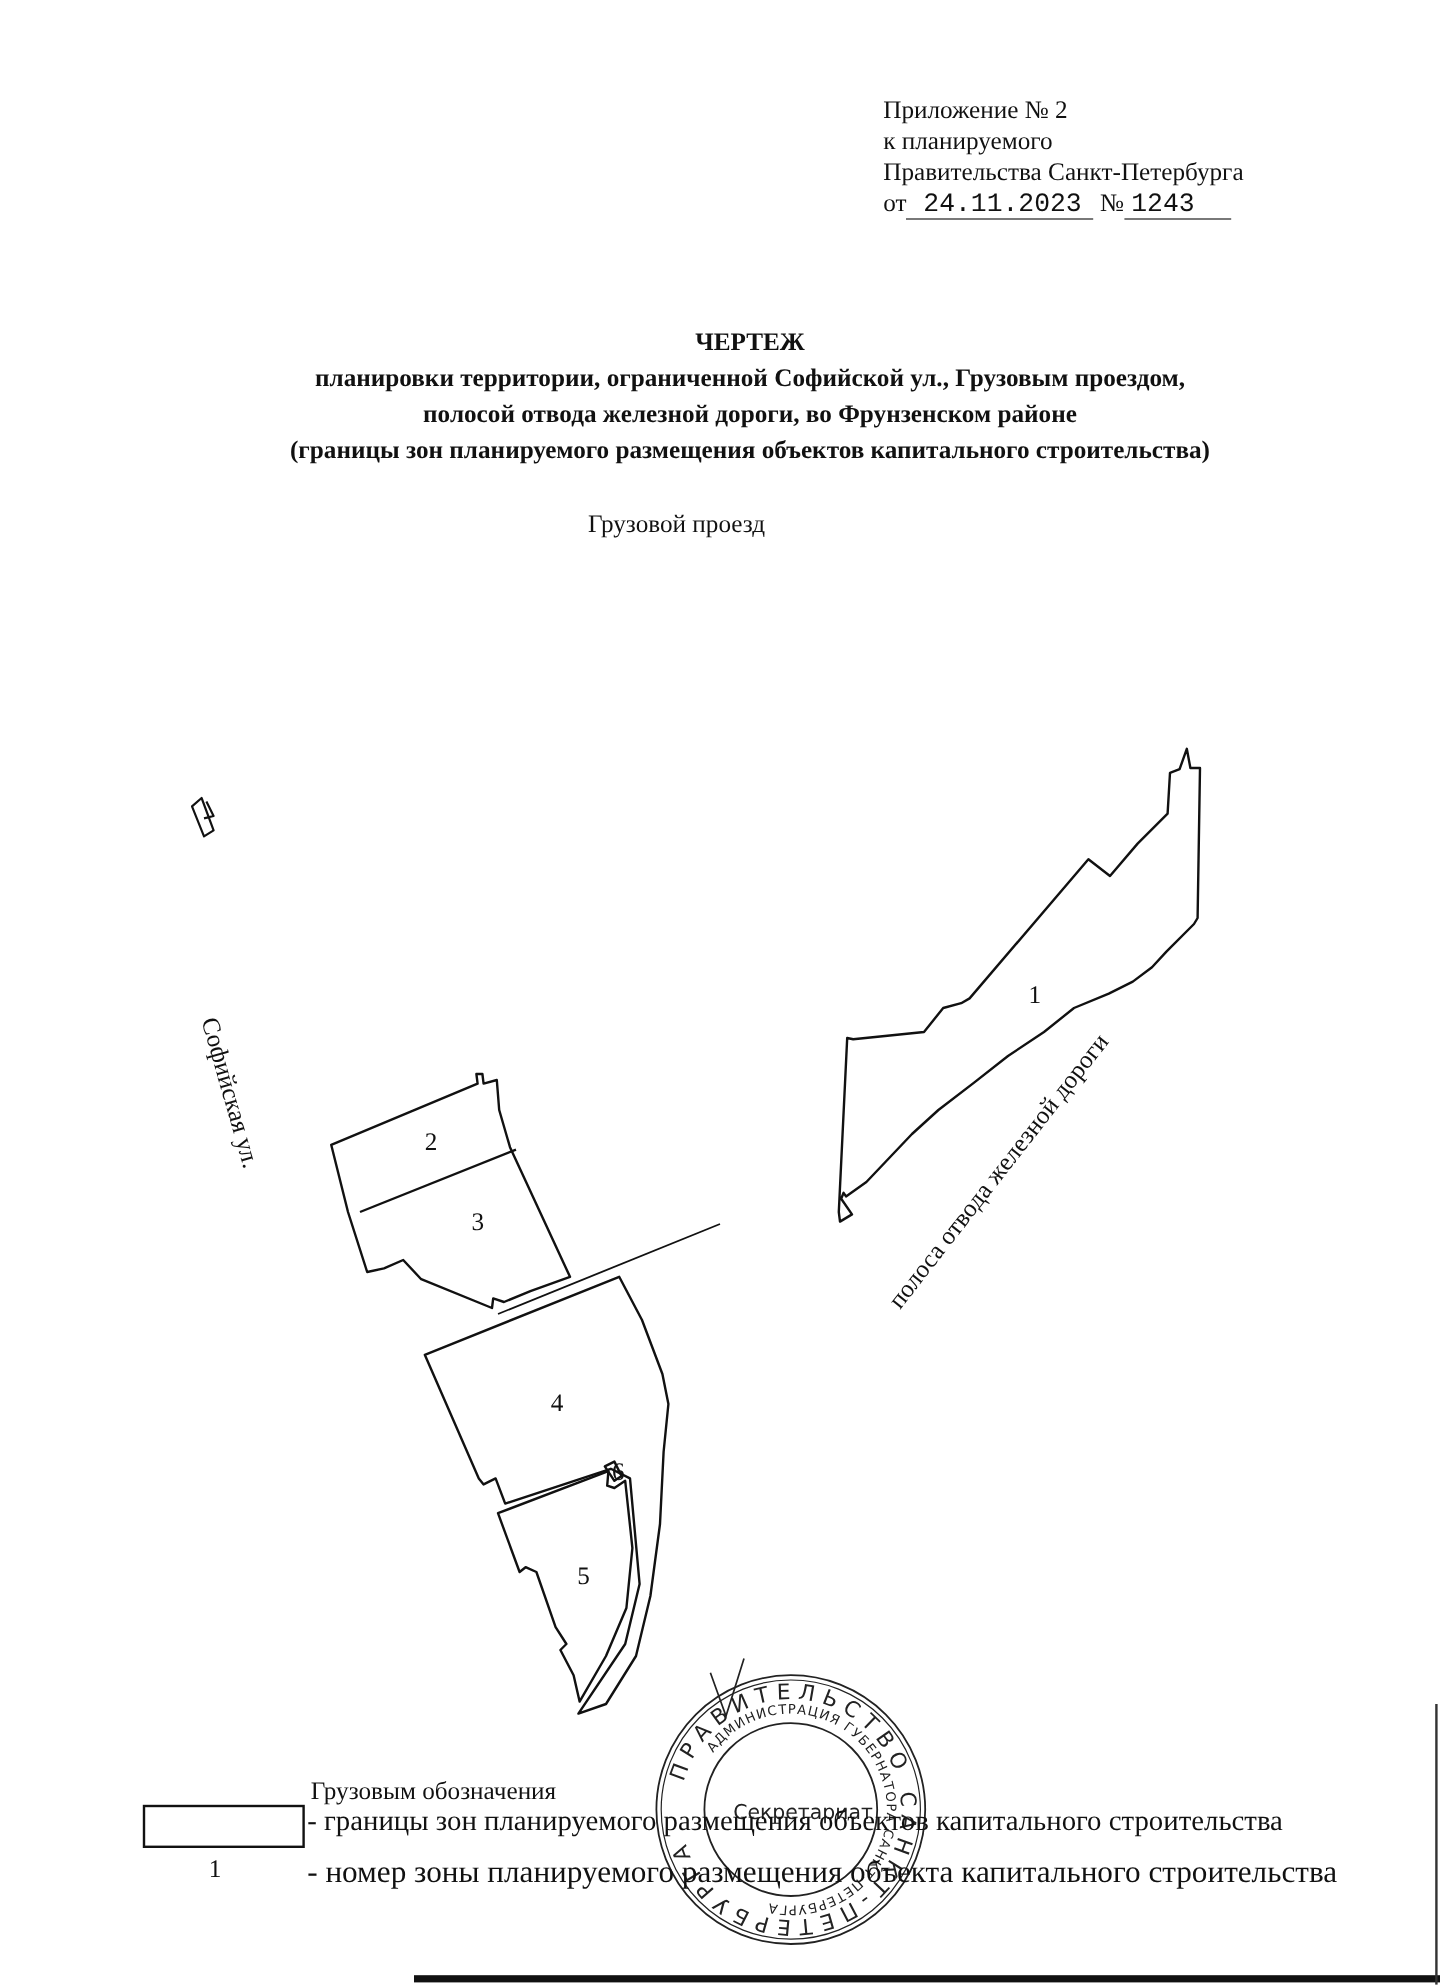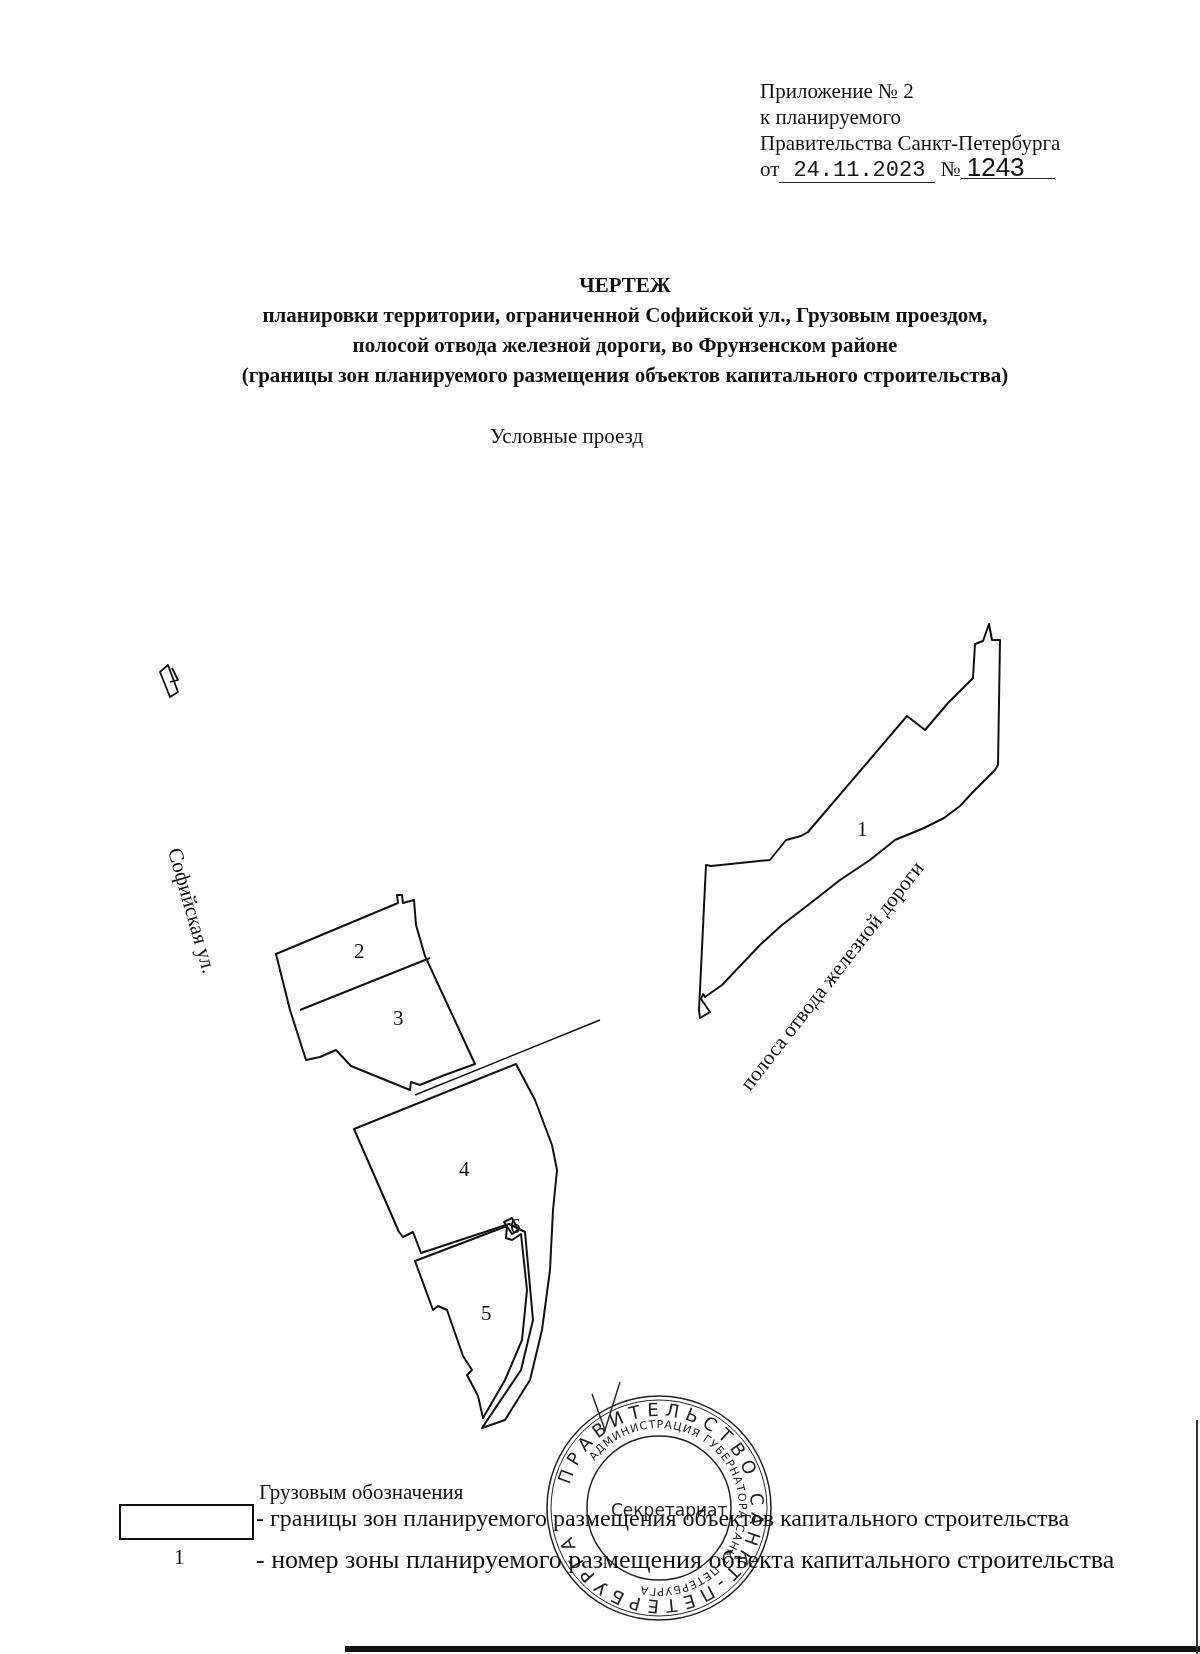--- a/index.html
+++ b/index.html
@@ -1,24 +1,24 @@
 <!DOCTYPE html>
 <html><head>
 <meta charset="utf-8">
 <style>
   html, body { margin:0; padding:0; background:#fff; }
   body { width:1200px; height:1654px; position:relative; overflow:hidden;
          font-family:"Liberation Serif", serif; color:#111; }
   .abs { position:absolute; }
-  .header-block { left:760px; top:78px; font-size:21px; line-height:26px; }
+  .header-block { left:736px; top:78px; font-size:21px; line-height:26px; }
   .header-block div { white-space:nowrap; }
   .date-line { position:relative; }
   .date-val { font-family:"Liberation Mono", monospace; font-size:22px; display:inline-block;
               border-bottom:1.5px solid #222; padding:0 10px 0 14px; line-height:22px; }
-  .num-val { font-family:Liberation Sans, sans-serif; font-size:26px; display:inline-block;
+  .num-val { font-family:Liberation Mono, monospace; font-size:22px; display:inline-block;
              border-bottom:1.5px solid #222; padding:0 30px 0 6px; line-height:22px;text-align:right; }
   .title { left:0; width:1250px; top:270px; text-align:center; font-weight:bold; font-size:21px; line-height:30px; }
   .title .t1 { font-size:21px; }
   .road-top { left:490px; top:424px; font-size:21px; }
   .road-left { left:186px; top:845px; font-size:21px; transform-origin:left top; transform:rotate(74deg); white-space:nowrap; }
   .road-right { left:735px; top:1080px; font-size:21px; transform-origin:left top; transform:rotate(-52deg); white-space:nowrap; }
   .legend-title { left:259px; top:1480px; font-size:21px; }
   .legend-box { left:119px; top:1504px; width:135px; height:36px; border:2.5px solid #111; box-sizing:border-box; }
   .legend-row1 { left:256px; top:1505px; font-size:24px; white-space:nowrap; }
   .legend-row2 { left:256px; top:1545px; font-size:26px; white-space:nowrap; }
@@ -40,21 +40,21 @@
   </div>
 </div>
 
 <div class="abs title">
   <div class="t1">ЧЕРТЕЖ</div>
   <div>планировки территории, ограниченной Софийской ул., Грузовым проездом,</div>
   <div>полосой отвода железной дороги, во Фрунзенском районе</div>
   <div>(границы зон планируемого размещения объектов капитального строительства)</div>
 </div>
 
-<div class="abs road-top">Условные проезд</div>
+<div class="abs road-top">Грузовой проезд</div>
 <div class="abs road-left">Софийская ул.</div>
 <div class="abs road-right">полоса отвода железной дороги</div>
 
 <svg class="map" width="1200" height="1654">
   <g fill="none" stroke="#111" stroke-width="2" stroke-linejoin="round">
 
     <path d="M983,641 L989,624 L992,640 L1000,640 L998,765 L995,770 L972,793 L960,806 L944,818 L924,828 L895,840 L870,860 L840,880 L812,902 L782,925 L760,945 L741,965 L722,985 L705,997 L703,994 L701,999 L710,1012 L700,1018 L699,1010 L706,865 L711,866 L770,860 L786,840 L801,836 L808,832 L907,716 L925,730 L948,703 L973,678 L975,644 Z"></path>
 
     <path d="M276,954 L398,903 L397,895 L402,895 L403,903 L414,900 L416,925 L425,956 L475,1064 L442,1076 L420,1085 L411,1082 L410,1090 L351,1066 L336,1050 L320,1057 L306,1060 L290,1010 Z"></path>
     <path d="M300,1010 L430,958"></path>

